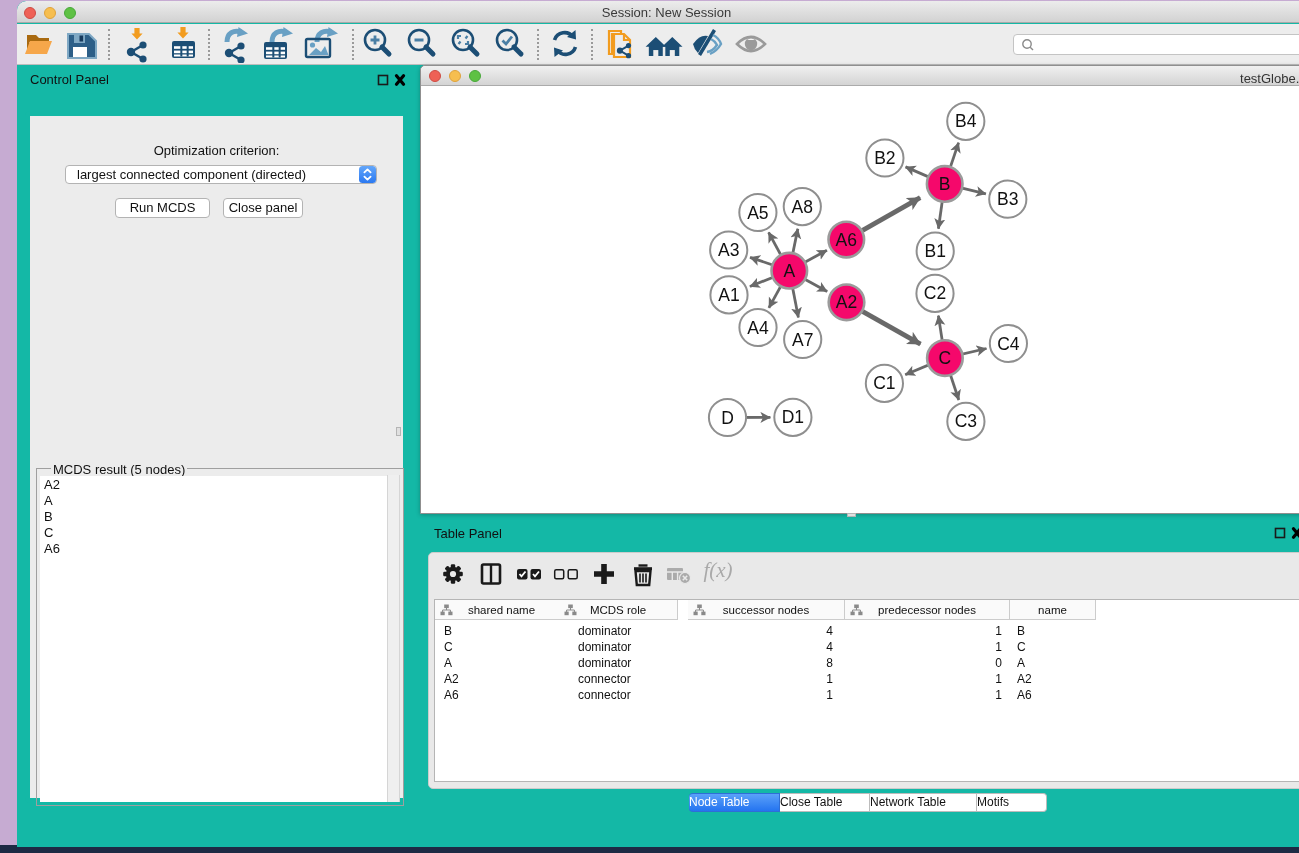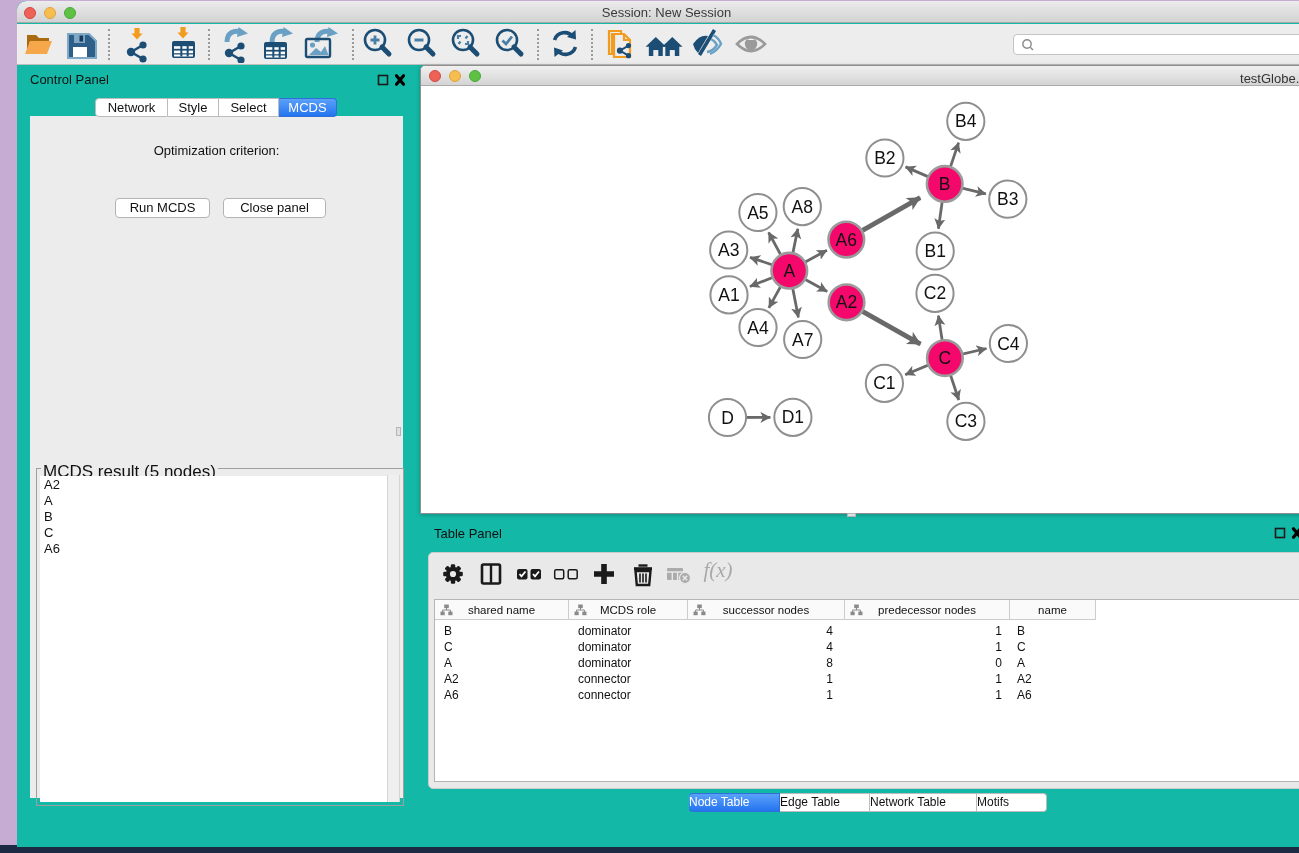--- a/index.html
+++ b/index.html
@@ -25,21 +25,21 @@
 #ctrl-tabs { position:absolute; left:78px; top:97px; height:19px; z-index:5; }
 .tab { float:left; height:19px; border:1px solid #bcbcbc; border-left:none; background:#fff; font-size:13px; color:#111; text-align:center; line-height:17px; }
 .tab.first { border-left:1px solid #bcbcbc; border-radius:4px 0 0 4px; }
 .tab.sel { background:linear-gradient(#5ba1f9,#2474f0); color:#fff; border-color:#2e6ed6; border-radius:0 4px 4px 0; }
 #ctrl-panel { position:absolute; left:8px; top:110px; width:383px; height:692px; background:#ececec; border:5px solid #14b8a6; border-radius:5px; }
 #opt-label { position:absolute; left:0; width:100%; top:27px; text-align:center; font-size:13px; color:#111; }
 #combo { position:absolute; left:35px; top:49px; width:312px; height:19px; background:#fff; border:1px solid #b3b3b3; border-radius:4px; font-size:13px; line-height:17px; padding-left:11px; color:#111; }
 #combo-btn { position:absolute; right:0px; top:0px; width:17px; height:17px; background:linear-gradient(#63a6fa,#2b79f1); border-radius:3.5px; }
 .cbtn { position:absolute; left:35px; top:82px; height:20px; background:#fff; border:1px solid #b3b3b3; border-radius:4px; font-size:13px; text-align:center; line-height:18px; color:#111; }
 #fieldset { position:absolute; left:6px; top:352px; width:368px; height:338px; border:1px solid #9f9f9f; }
-#fs-legend { position:absolute; left:4px; top:-7px; background:#ececec; font-size:17px; padding:0 2px; color:#111;text-align:center; }
+#fs-legend { position:absolute; left:14px; top:-7px; background:#ececec; font-size:13px; padding:0 2px; color:#111;text-align:center; }
 #fs-list { position:absolute; left:3px; top:7px; right:3px; bottom:3px; background:#fff; font-size:13px; line-height:16px; padding:1px 0 0 4px; color:#111; }
 #fs-scroll { position:absolute; right:3px; top:6px; bottom:3px; width:13px; background:#efefef; border-left:1px solid #d5d5d5; border-right:1px solid #d5d5d5; }
 
 #netwin { position:absolute; left:403px; top:64px; width:894px; height:449px; background:#fff; border:1px solid #8f8f8f; border-radius:5px 5px 0 0; box-shadow:0 1px 4px rgba(0,0,0,0.25); }
 #net-titlebar { position:absolute; left:0; top:0; width:100%; height:20px; background:linear-gradient(#f0f0f0,#d4d4d4); border-bottom:1px solid #ababab; border-radius:5px 5px 0 0; }
 #net-titlebar .t1 { left:8px; top:4px; background:#ee6156; border:1px solid #ce4b43; }
 #net-titlebar .t2 { left:28px; top:4px; background:#f6be4f; border:1px solid #dfa23a; }
 #net-titlebar .t3 { left:48px; top:4px; background:#5ec144; border:1px solid #48a83a; }
 #net-title-text { position:absolute; width:100%; top:5px; text-align:right; font-size:13px; color:#333; }
 #graph { position:absolute; left:0; top:20px; }
@@ -211,30 +211,30 @@
           <circle cx="7" cy="7" r="4.2" fill="none" stroke="#8a8a8a" stroke-width="1.4"></circle>
           <line x1="10.2" y1="10.2" x2="13" y2="13" stroke="#8a8a8a" stroke-width="1.4"></line>
         </svg>
     </div>
   </div>
   <div id="ctrl-title">Control Panel</div>
   <svg class="wicon" width="30" height="12" style="left:360px;top:73px" viewBox="0 0 30 12">
       <rect x="1.5" y="1.5" width="9" height="9" fill="none" stroke="#1a1a1a" stroke-width="1.6"></rect>
       <path d="M19.5 1.8 L26.5 10.2 M26.5 1.8 L19.5 10.2" stroke="#000" stroke-width="3.2" stroke-linecap="round"></path>
     </svg>
-  <div id="ctrl-tabs">
-    <div class="tab first" style="width:73px">Network</div>
-    <div class="tab" style="width:51px">Style</div>
-    <div class="tab" style="width:60px">Select</div>
-    <div class="tab sel" style="width:58px">MCDS</div>
-  </div>
   <div id="ctrl-panel">
     <div id="opt-label">Optimization criterion:</div>
+    <div id="combo">largest connected component (directed)
+      <div id="combo-btn"><svg width="17" height="17" viewBox="0 0 17 17">
+            <path d="M5.4 6.4 L8.5 3.4 L11.6 6.4" fill="none" stroke="#fff" stroke-width="1.8" stroke-linecap="round" stroke-linejoin="round"></path>
+            <path d="M5.4 10.6 L8.5 13.6 L11.6 10.6" fill="none" stroke="#fff" stroke-width="1.8" stroke-linecap="round" stroke-linejoin="round"></path>
+          </svg></div>
+    </div>
     <div class="cbtn" style="left:85px;width:95px">Run MCDS</div>
-    <div class="cbtn" style="left:193px;width:103px">Close panel</div>
+    <div class="cbtn" style="left:193px;width:80px">Close panel</div>
     <div id="fieldset">
       <div id="fs-legend">MCDS result (5 nodes)</div>
       <div id="fs-list">A2<br>A<br>B<br>C<br>A6</div>
       <div id="fs-scroll"></div>
     </div>
   </div>
   <div id="netwin">
     <div id="net-titlebar">
       <div class="tl t1"></div>
         <div class="tl t2"></div>
@@ -369,21 +369,21 @@
   </div>
   <div id="tbl">
     <div class="th" style="left:0px;width:134px"><svg width="13" height="12" viewBox="0 0 13 12" style="position:absolute;left:5px;top:4px">
           <g fill="#8a8a8a">
             <rect x="4.2" y="0.5" width="4.6" height="3.6"></rect>
             <path d="M6.5 4 v2 M2.6 8 v-2 h7.8 v2" stroke="#8a8a8a" fill="none" stroke-width="1"></path>
             <rect x="0.5" y="7.6" width="4.2" height="3.6"></rect>
             <rect x="8.3" y="7.6" width="4.2" height="3.6"></rect>
           </g>
         </svg>shared name</div>
-    <div class="th" style="left:134px;width:119px"><svg width="13" height="12" viewBox="0 0 13 12" style="position:absolute;left:5px;top:4px">
+    <div class="th" style="left:124px;width:119px"><svg width="13" height="12" viewBox="0 0 13 12" style="position:absolute;left:5px;top:4px">
           <g fill="#8a8a8a">
             <rect x="4.2" y="0.5" width="4.6" height="3.6"></rect>
             <path d="M6.5 4 v2 M2.6 8 v-2 h7.8 v2" stroke="#8a8a8a" fill="none" stroke-width="1"></path>
             <rect x="0.5" y="7.6" width="4.2" height="3.6"></rect>
             <rect x="8.3" y="7.6" width="4.2" height="3.6"></rect>
           </g>
         </svg>MCDS role</div>
     <div class="th" style="left:253px;width:157px"><svg width="13" height="12" viewBox="0 0 13 12" style="position:absolute;left:5px;top:4px">
           <g fill="#8a8a8a">
             <rect x="4.2" y="0.5" width="4.6" height="3.6"></rect>
@@ -421,18 +421,18 @@
     <div class="trow" style="left:253px;top:71px;width:145px;text-align:right">1</div>
     <div class="trow" style="left:410px;top:71px;width:157px;text-align:right">1</div>
     <div class="trow" style="left:582px;top:71px">A2</div>
     <div class="trow" style="left:9px;top:87px">A6</div>
     <div class="trow" style="left:143px;top:87px">connector</div>
     <div class="trow" style="left:253px;top:87px;width:145px;text-align:right">1</div>
     <div class="trow" style="left:410px;top:87px;width:157px;text-align:right">1</div>
     <div class="trow" style="left:582px;top:87px">A6</div>
   </div>
   <div class="btab first" style="left:672px;width:91px;background:linear-gradient(#5ba1f9,#2474f0);color:#fff;border-color:#2e6ed6;border-radius:4px 0 0 4px">Node Table</div>
-  <div class="btab" style="left:763px;width:90px">Edge Table</div>
+  <div class="btab" style="left:763px;width:90px">Close Table</div>
   <div class="btab" style="left:853px;width:107px">Network Table</div>
   <div class="btab" style="left:960px;width:70px;border-radius:0 4px 4px 0">Motifs</div>
 </div>
 <div style="position:absolute;left:396px;top:427px;width:5px;height:9px;border:1px solid #b5b5b5;background:#e0e0e0"></div>
 <div style="position:absolute;left:847px;top:513px;width:9px;height:4px;border:1px solid #b5b5b5;background:#e0e0e0"></div>
 
 </body></html>

